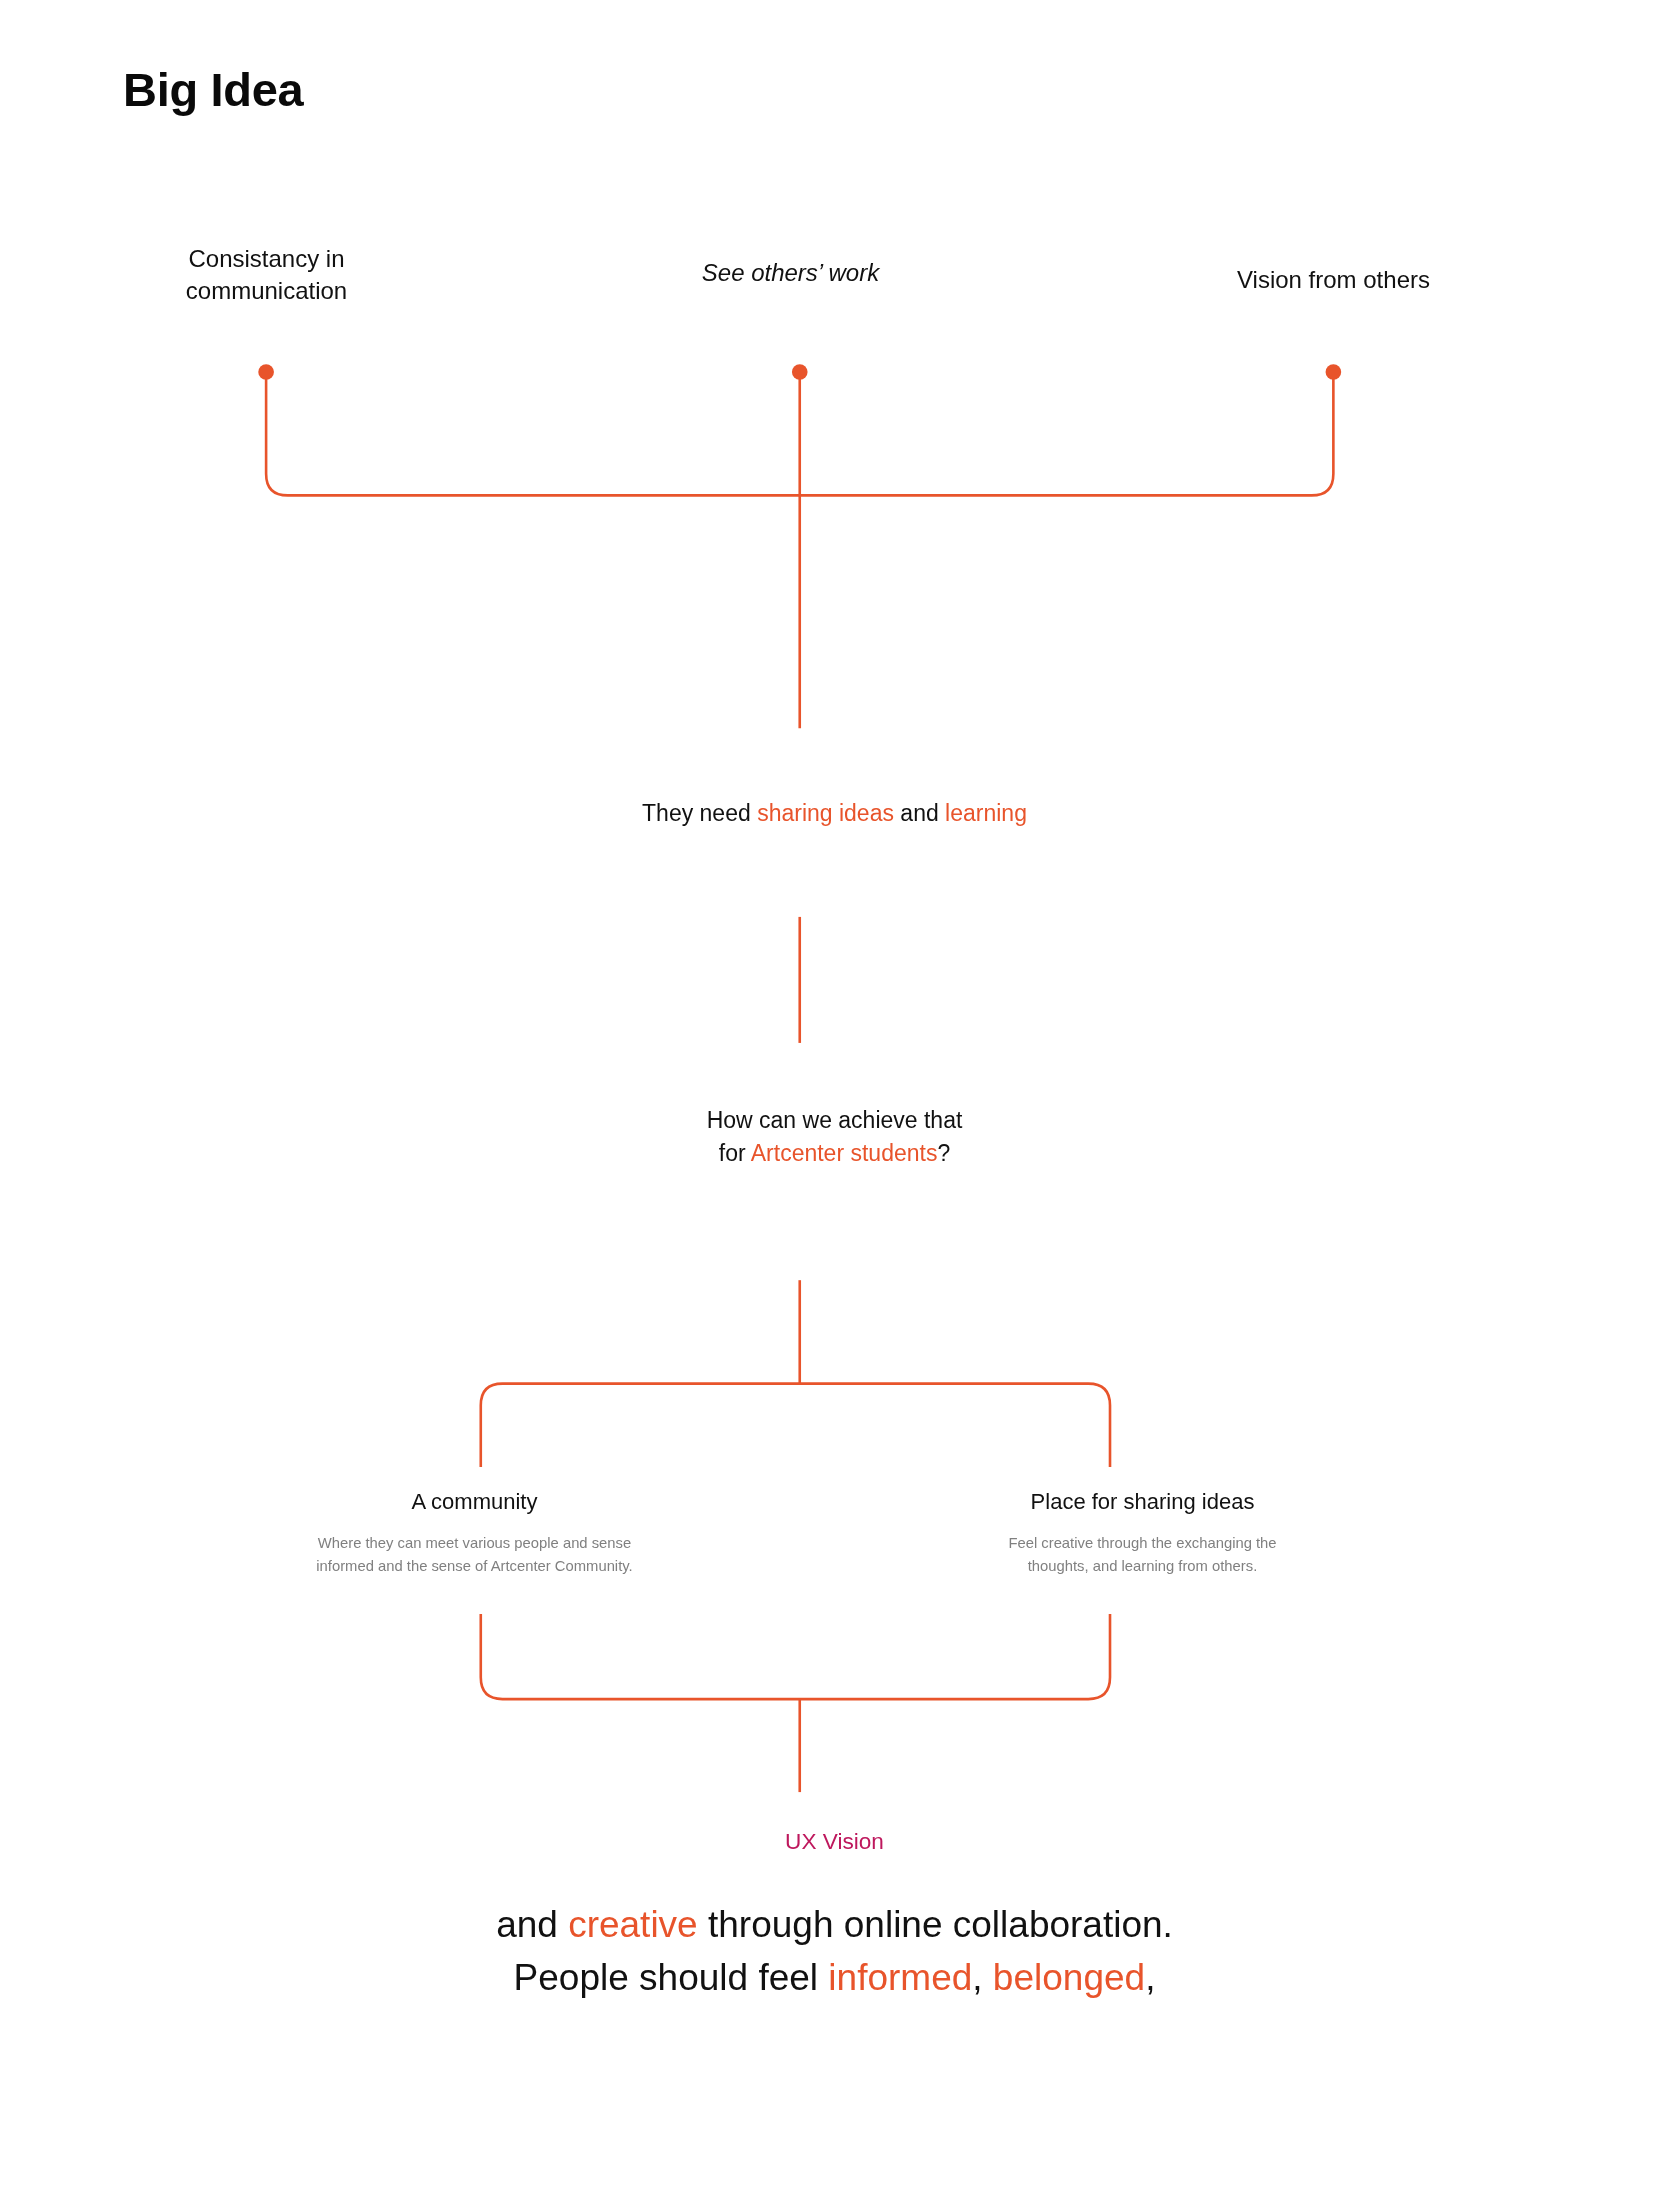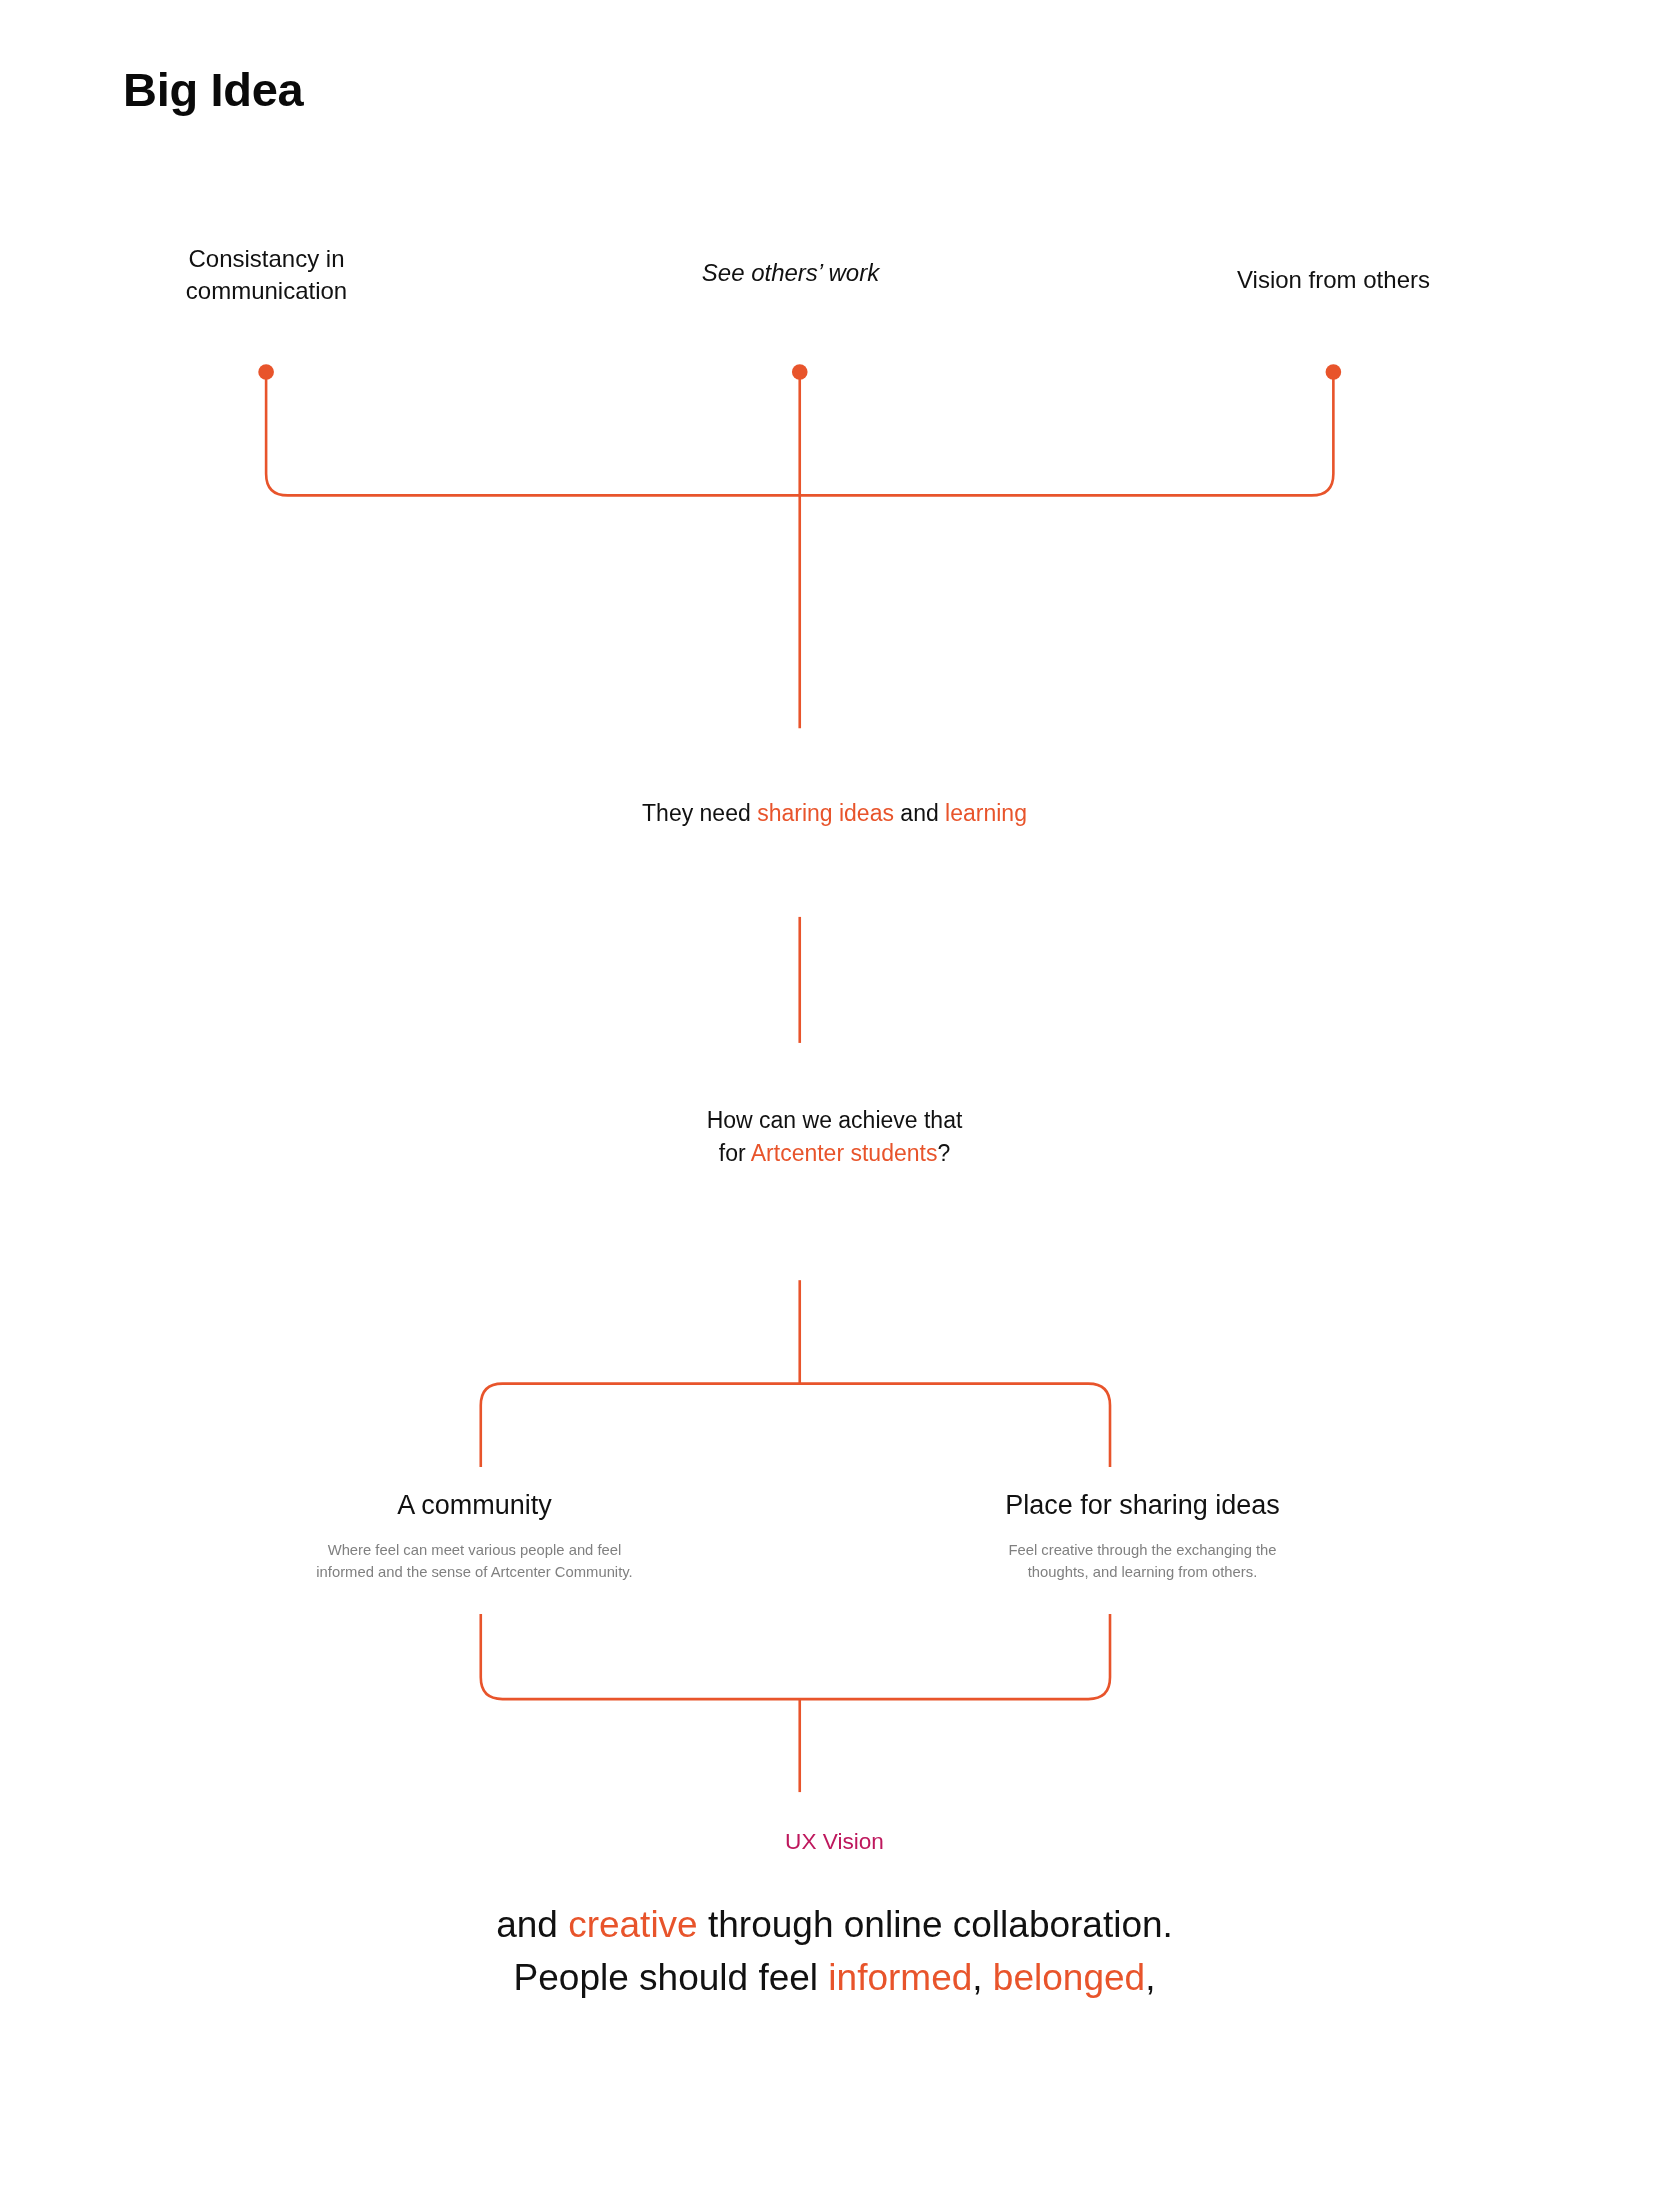--- a/index.html
+++ b/index.html
@@ -87,21 +87,21 @@
 
   
   .branch {
     position: absolute;
     width: 487px;
     text-align: center;
   }
   .branch-left  { left: 231px; top: 1488px; }
   .branch-right { left: 899px; top: 1488px; }
   .branch-title {
-    font-size: 27px;
+    font-size: 22px;
     font-weight: 400;
     line-height: 1.3;
     color: #111111;
     margin-bottom: 15.6px;
   }
   .branch-body {
     font-size: 14.8px;
     font-weight: 400;
     line-height: 1.52;
     color: #808080;
@@ -173,21 +173,21 @@
     <span>They need </span><span class="hl">sharing ideas</span><span> and </span><span class="hl">learning</span>
   </div>
 
   <div class="statement st-how">
     <div>How can we achieve that</div>
     <div><span>for </span><span class="hl">Artcenter students</span><span>?</span></div>
   </div>
 
   <div class="branch branch-left">
     <div class="branch-title">A community</div>
-    <div class="branch-body">Where feel can meet various people and feel
+    <div class="branch-body">Where they can meet various people and sense
 informed and the sense of Artcenter Community.</div>
   </div>
 
   <div class="branch branch-right">
     <div class="branch-title">Place for sharing ideas</div>
     <div class="branch-body">Feel creative through the exchanging the
 thoughts, and learning from others.</div>
   </div>
 
   <div class="vision-label">UX Vision</div>

